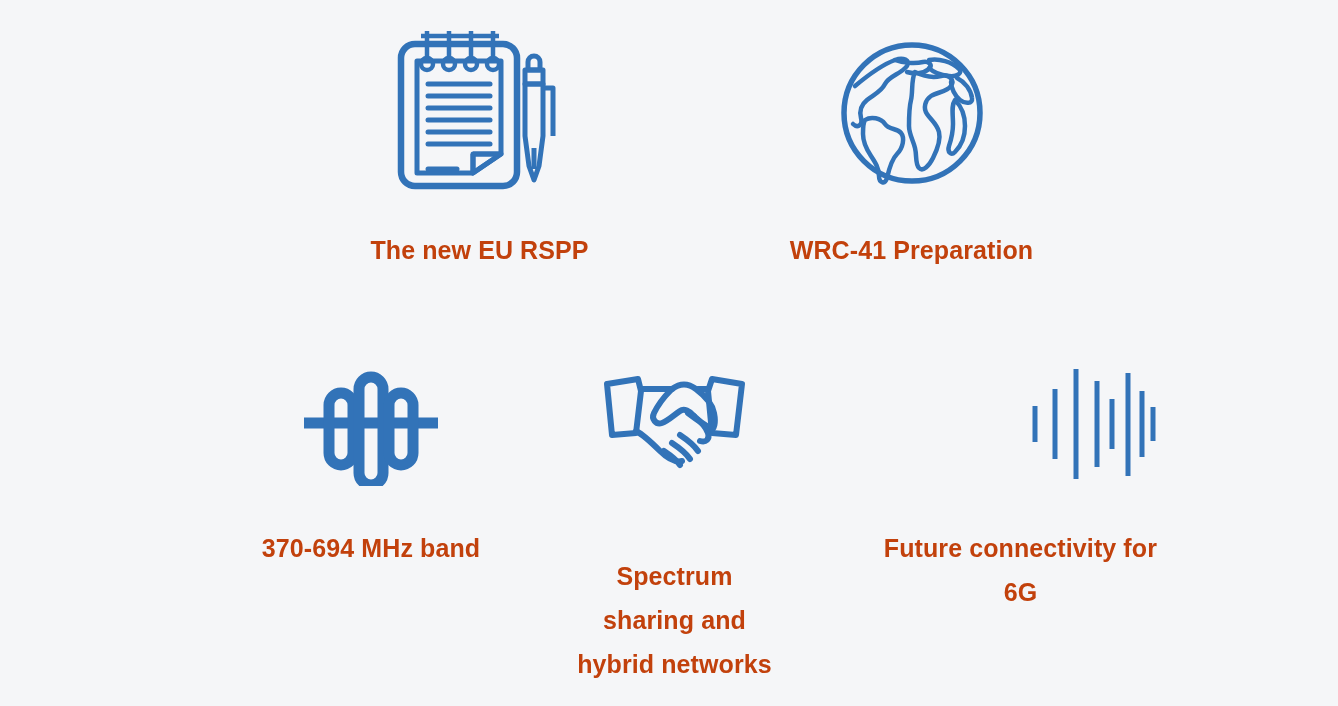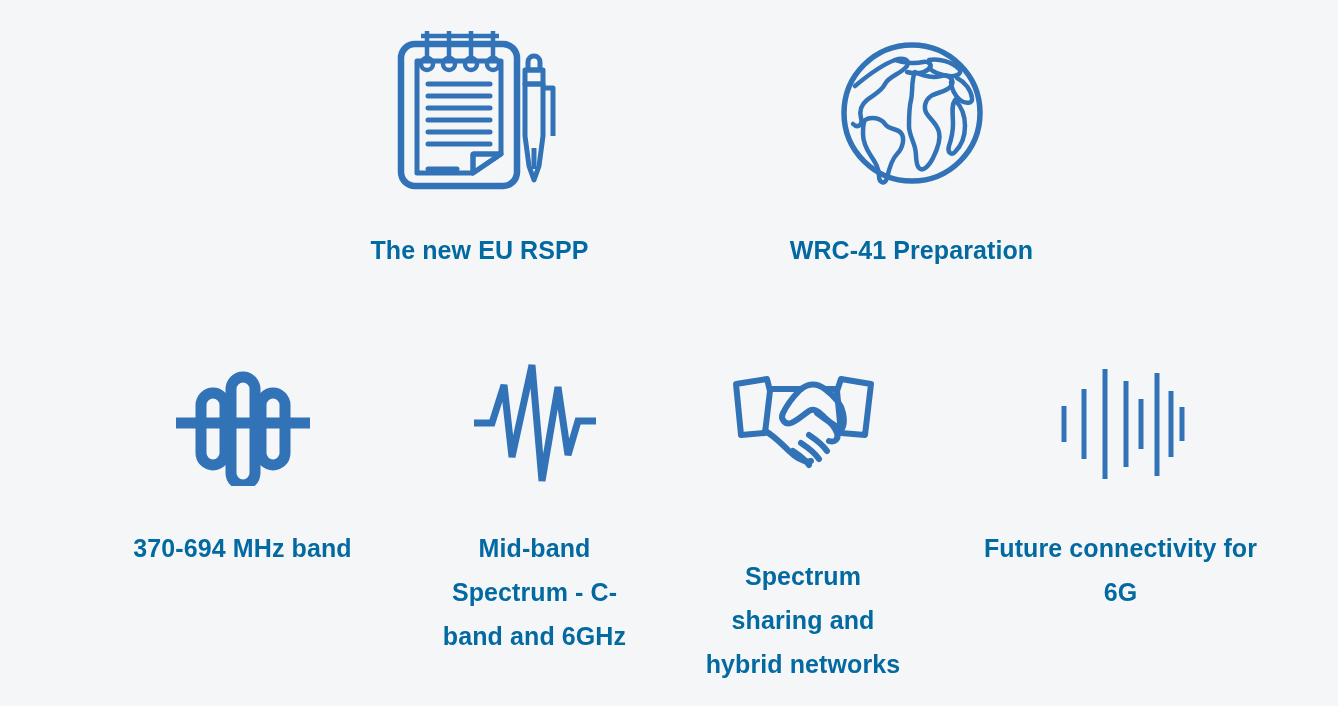--- a/index.html
+++ b/index.html
@@ -43,21 +43,21 @@
     align-items: center;
     justify-content: center;
     height: 180px;
   }
   .icon-wrap svg {
     display: block;
   }
   .cell-label {
     margin-top: 0;
     text-align: center;
-    color: #0369a1;
+    color: #c2410c;
     font-weight: bold;
     font-size: 25px;
     line-height: 44px;
     letter-spacing: 0.1px;
     font-family: "Liberation Sans", sans-serif;
     white-space: pre-line;
   }
 
   
   .t1 { width: 340px; margin-left: 48px; }
@@ -68,21 +68,21 @@
   .t2 .icon-wrap { height: 190px; }
   .t3 .icon-wrap { height: 190px; }
   .t1 .cell-label { margin-top: 20px; }
   .t2 .cell-label { margin-top: 20px; }
   .t3 .cell-label { margin-top: 20px; }
 
   
   .b1 { width: 300px; margin-left: 40px; }
   .b2 { width: 230px; margin-left: 27px; }
   .b3 { width: 245px; margin-left: 31px; gap: 28px; }
-  .b4 { width: 330px; margin-left: 30px; }
+  .b4 { width: 330px; margin-left: 30px; align-items: flex-end; }
 
   .row-bottom .icon-wrap { height: 150px; }
   .row-bottom .cell-label { margin-top: 28px; }
 </style>
 </head>
 <body>
 
 <div class="board">
 
   <div class="row row-top">
@@ -172,30 +172,20 @@
 
             <path d="M59 112 V28 a12 12 0 0 1 24 0 V112 a12 12 0 0 1 -24 0 Z"></path>
 
             <path d="M89 92 V44 a12 12 0 0 1 24 0 V92 a12 12 0 0 1 -24 0 Z"></path>
           </g>
         </svg>
       </div>
       <div class="cell-label">370-694 MHz band</div>
     </div>
 
-    <div class="cell b2">
-      <div class="icon-wrap">
-        <svg width="130" height="128" viewBox="0 0 130 128" fill="none" xmlns="http://www.w3.org/2000/svg">
-          <path d="M4 64 H22 L34 26 L42 98 L62 6 L72 122 L88 28 L98 96 L108 62 H126" stroke="#3273b8" stroke-width="7" fill="none" stroke-linejoin="miter" stroke-linecap="butt"></path>
-        </svg>
-      </div>
-      <div class="cell-label">Mid-band
-Spectrum - C-
-band and 6GHz</div>
-    </div>
 
     <div class="cell b3">
       <div class="icon-wrap">
         <svg width="145" height="100" viewBox="0 0 145 100" fill="none" xmlns="http://www.w3.org/2000/svg">
           <g stroke="#3273b8" stroke-width="6" fill="none" stroke-linejoin="round" stroke-linecap="round">
 
             <path d="M5 11 L36 6 L39 18 L34 60 L10 62 Z"></path>
 
             <path d="M140 11 L110 6 L106 18 L110 60 L134 62 Z"></path>
 

